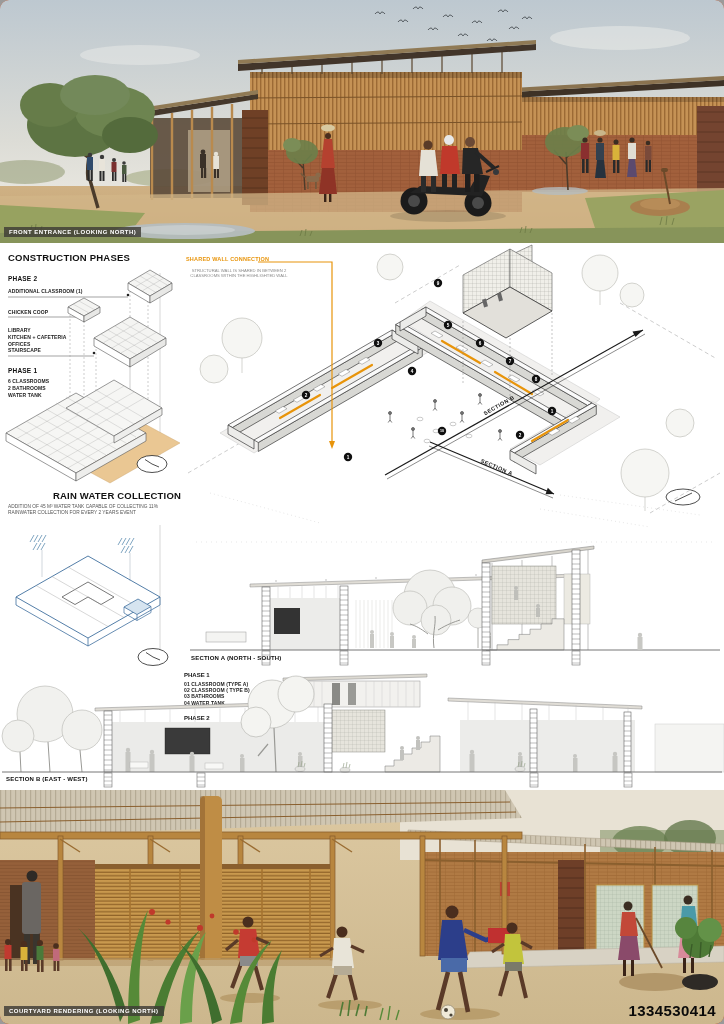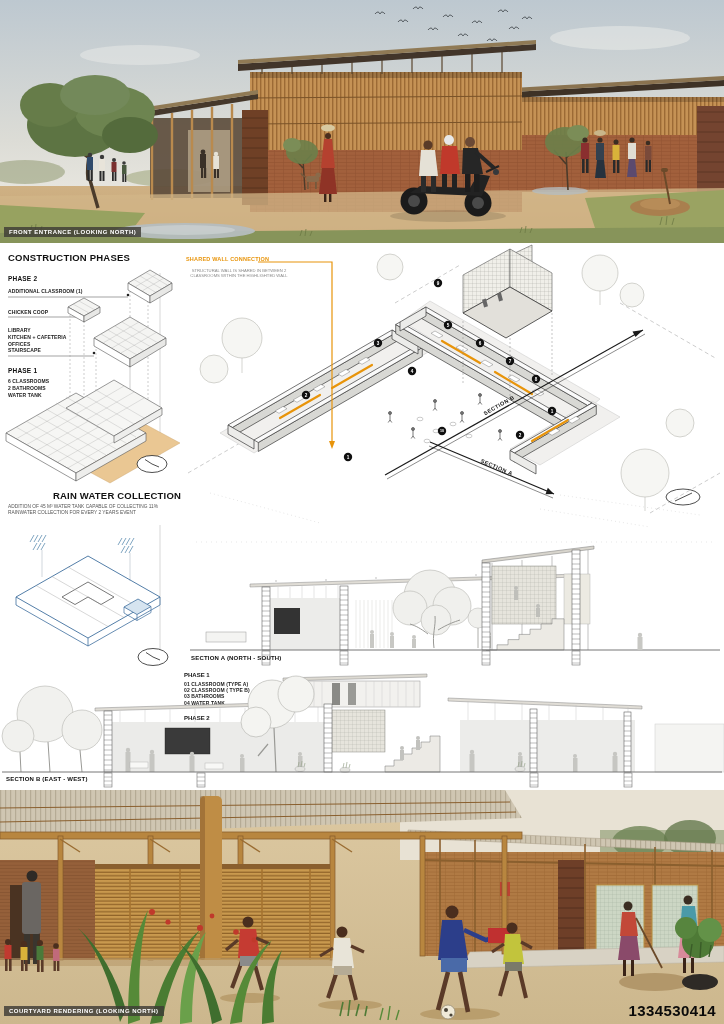--- a/index.html
+++ b/index.html
@@ -1,16 +1,16 @@
 <!DOCTYPE html>
 <html><head>
 <meta charset="utf-8">
 <style>
   html,body{margin:0;padding:0;background:#9a9a9a;font-family:"Liberation Sans",sans-serif;}
-  .board{position:relative;width:724px;height:1024px;background:#c2410c;overflow:hidden;margin:0 auto;}
+  .board{position:relative;width:724px;height:1024px;background:#c2410c;overflow:hidden;margin:0 auto;border-radius:9px;}
   .abs{position:absolute;}
   svg{display:block;}
   .txt{position:absolute;font-family:"Liberation Sans",sans-serif;color:#111;white-space:nowrap;}
   .h1{font-size:9.5px;font-weight:bold;letter-spacing:.2px;}
   .phase{font-size:6.5px;font-weight:bold;letter-spacing:.2px;}
   .co{font-size:5px;font-weight:600;color:#222;letter-spacing:.1px;}
   .co div{line-height:6.8px;}
   .bodytxt{font-size:4.8px;color:#555;white-space:normal;width:172px;line-height:6.4px;font-weight:500;}
   .sw-title{font-size:5.5px;font-weight:bold;color:#E8940A;letter-spacing:.2px;}
   .sw-cap{font-size:4.2px;color:#8a8a8a;width:106px;text-align:center;white-space:normal;line-height:5.4px;font-weight:500;}

